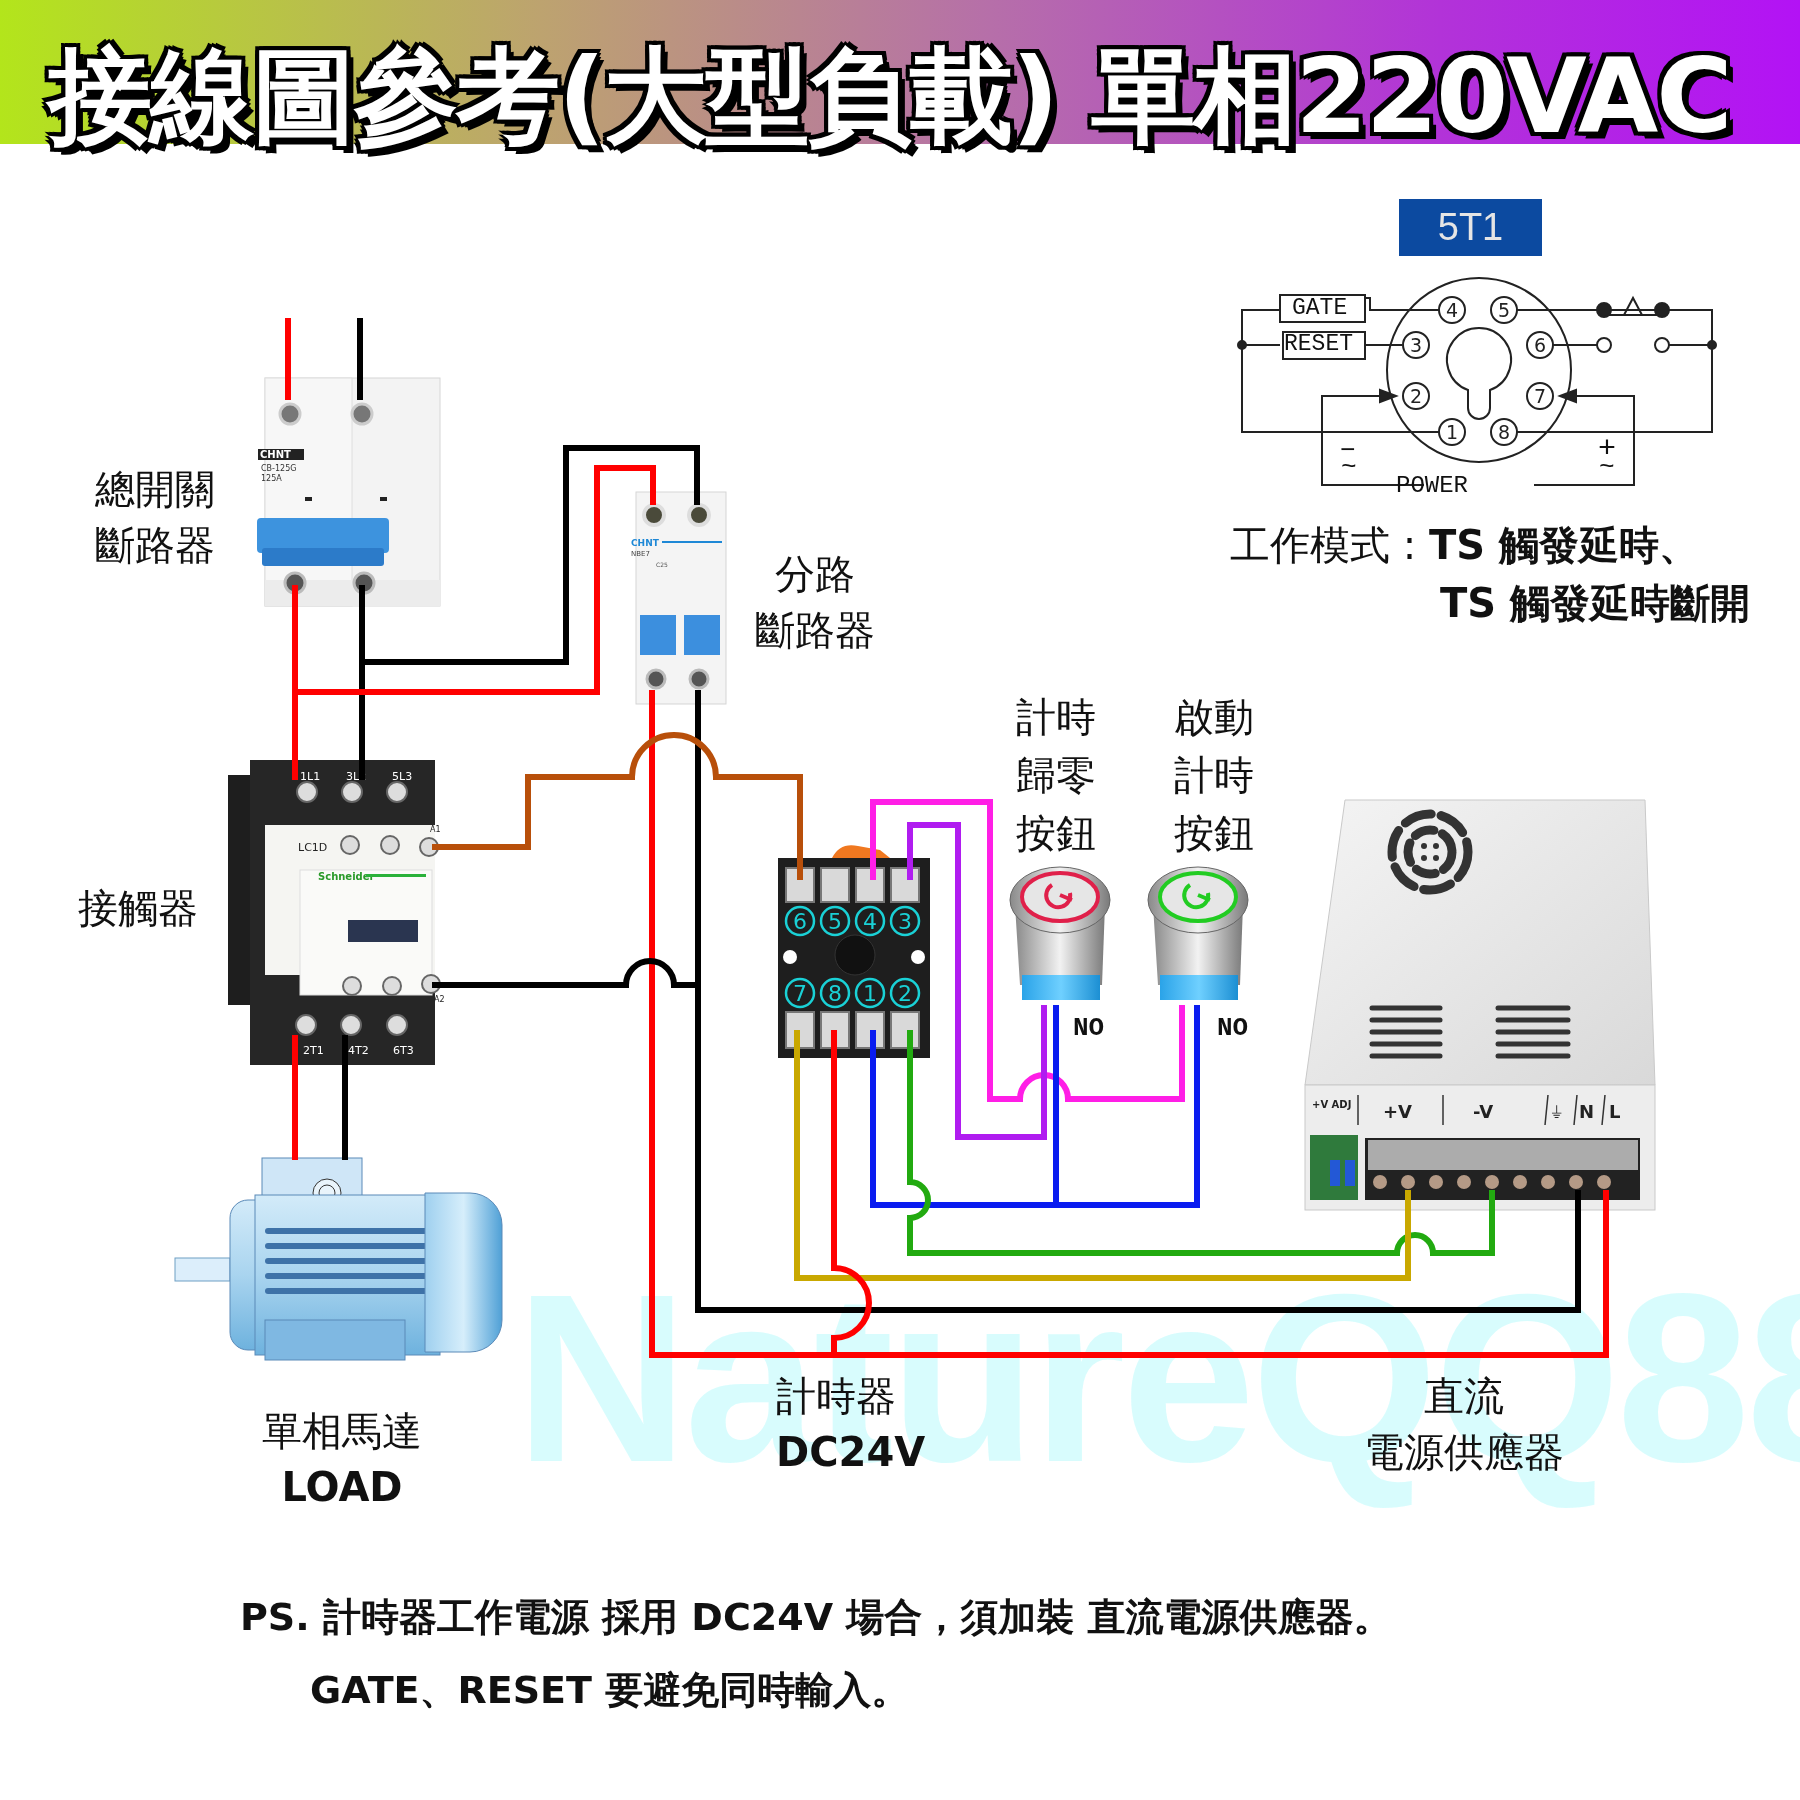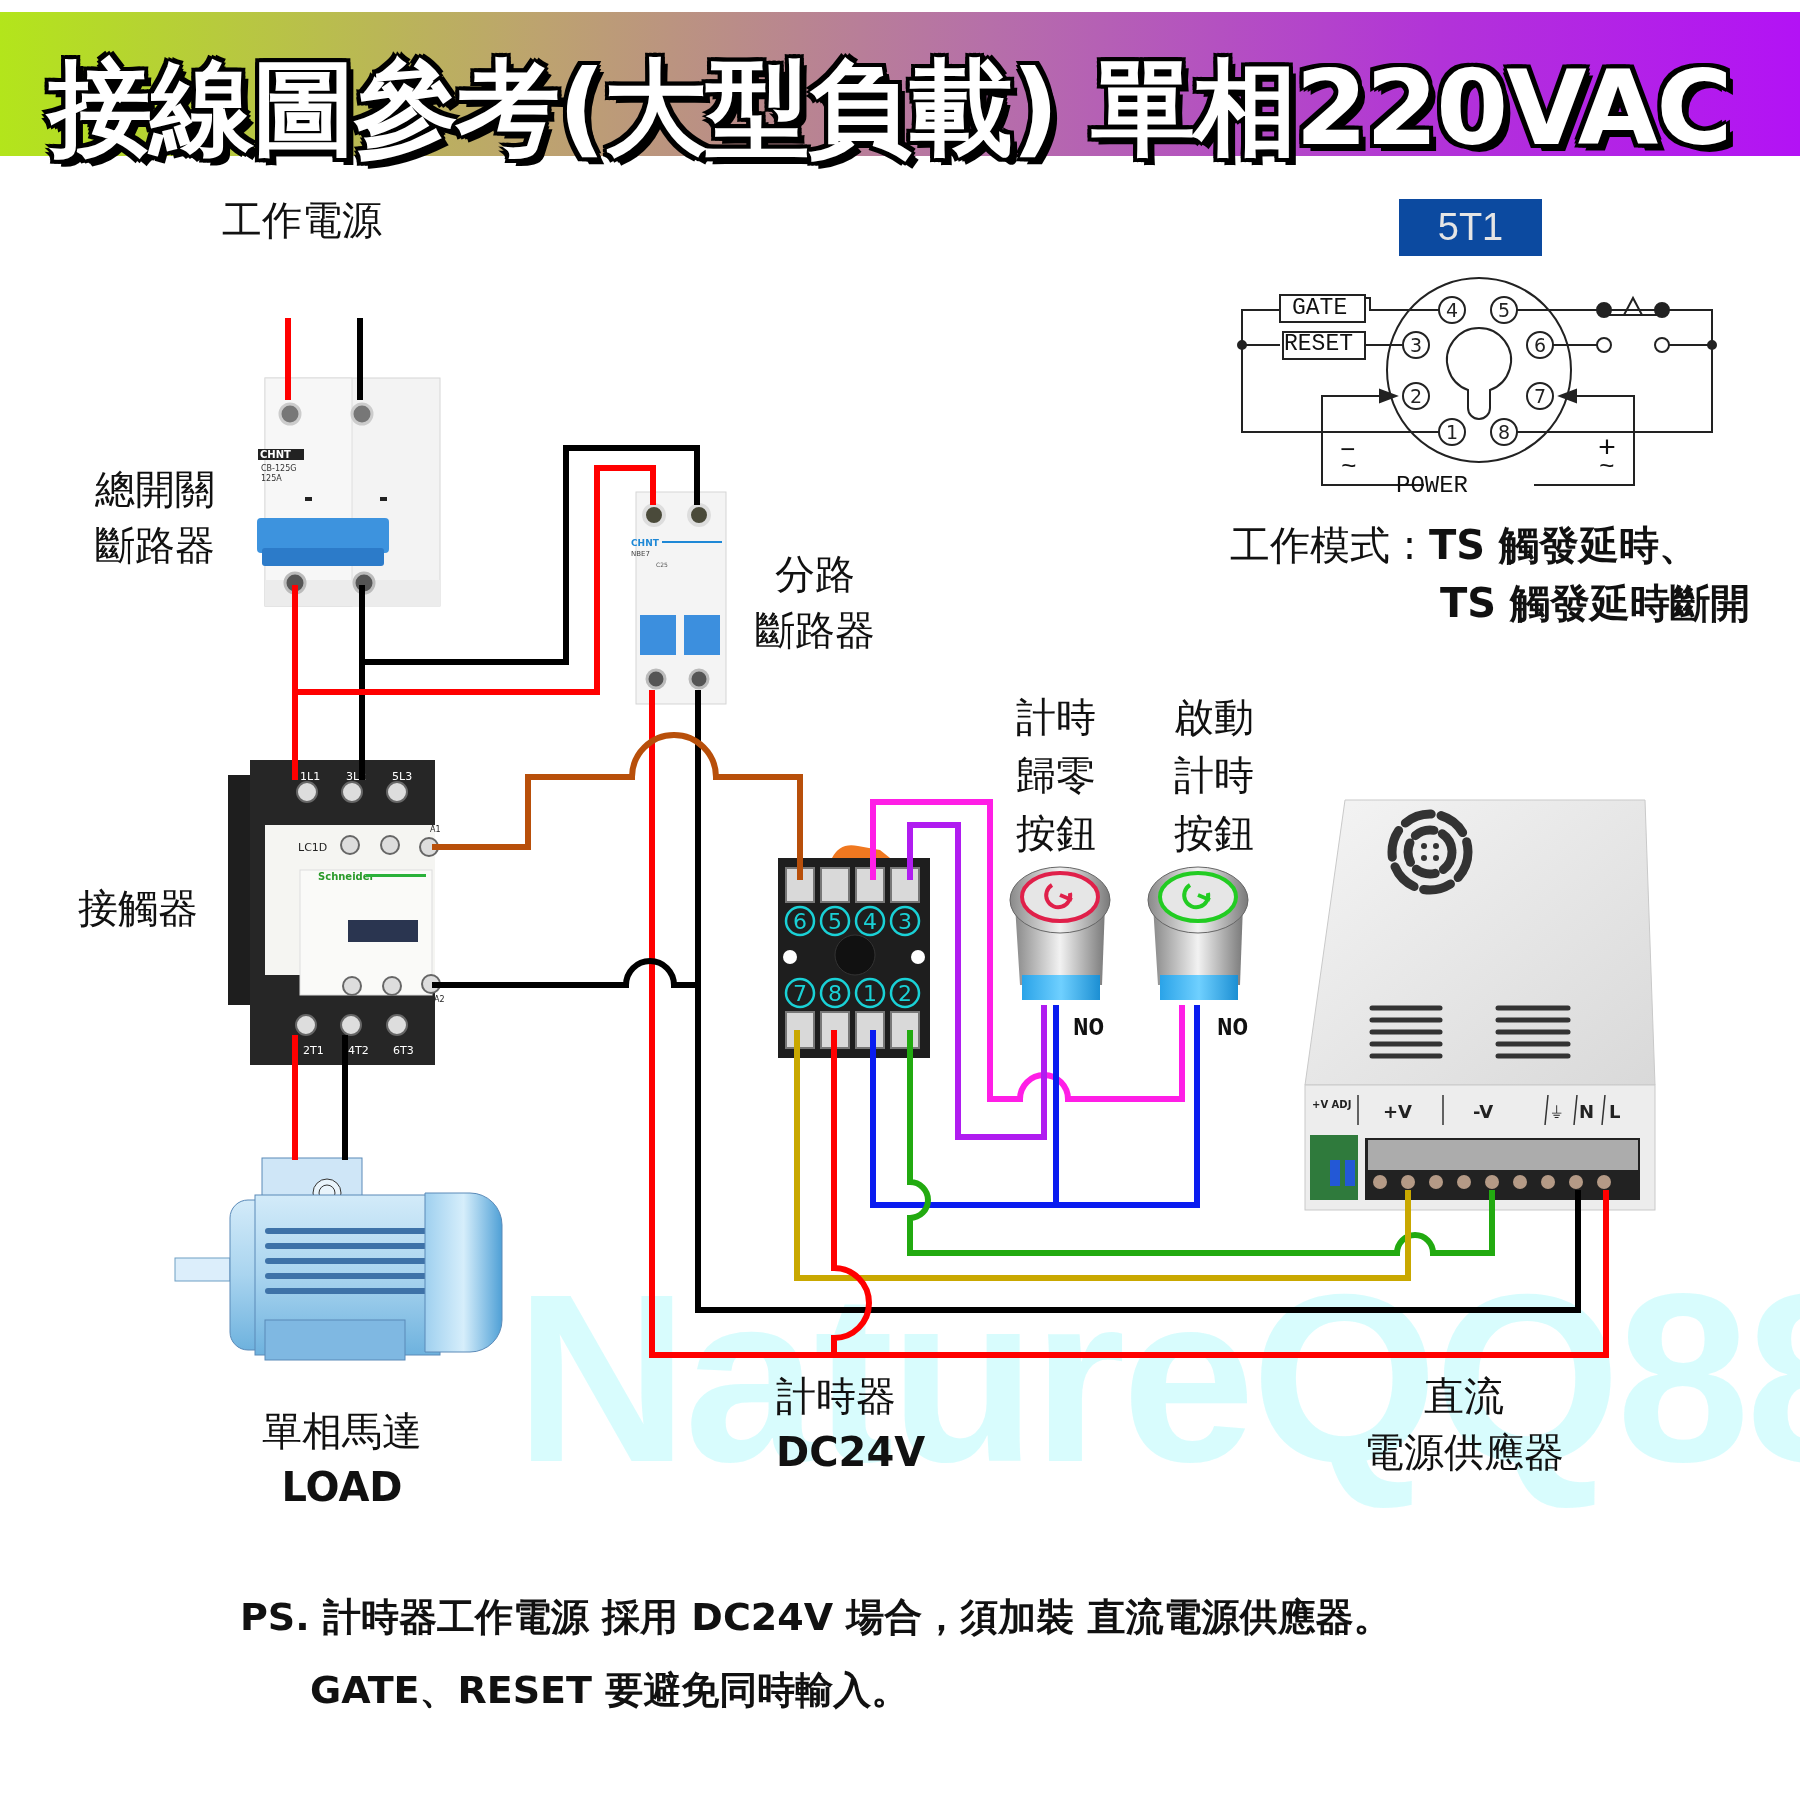--- a/index.html
+++ b/index.html
@@ -1,17 +1,17 @@
 <!DOCTYPE html>
 <html><head>
 <meta charset="utf-8">
 <style>
   html,body{margin:0;padding:0;background:#fff;}
   body{width:1800px;height:1800px;position:relative;overflow:hidden;font-family:"DejaVu Sans","Liberation Sans",sans-serif;color:#111;}
-  .banner{position:absolute;left:0;top:12px;width:1800px;height:144px;background:linear-gradient(90deg,#b3e51b 0%,#bda36f 30%,#b66fa9 55%,#b233d8 80%,#b312f5 100%);}
+  .banner{position:absolute;left:0;top:0;width:1800px;height:144px;background:linear-gradient(90deg,#b3e51b 0%,#bda36f 30%,#b66fa9 55%,#b233d8 80%,#b312f5 100%);}
   .banner-title{position:absolute;left:48px;top:28px;font-size:104px;font-weight:bold;color:#fff;letter-spacing:-2px;white-space:nowrap;
     text-shadow:-4px -4px 0 #000,4px -4px 0 #000,-4px 4px 0 #000,4px 4px 0 #000,0 4px 0 #000,0 -4px 0 #000,4px 0 0 #000,-4px 0 0 #000,7px 7px 0 #000;}
   .lbl{position:absolute;font-size:40px;line-height:56px;white-space:nowrap;text-align:center;}
   .lbl-b{font-weight:bold;}
   .stack span{display:block;}
   svg.main{position:absolute;left:0;top:0;}
   .watermark{position:absolute;left:515px;top:1240px;font-size:240px;font-weight:bold;color:#cffcfd;opacity:.8;letter-spacing:-4px;white-space:nowrap;font-family:"Liberation Sans",sans-serif;}
   .note{position:absolute;font-size:38px;font-weight:bold;white-space:nowrap;}
   .tag-5t1{position:absolute;left:1399px;top:199px;width:143px;height:57px;background:#0c4aa0;color:#e5e5e5;font-size:38px;text-align:center;line-height:57px;font-family:"Liberation Sans",sans-serif;}
   .no{position:absolute;font-size:26px;font-weight:bold;font-family:Liberation Mono, monospace;}
@@ -328,21 +328,20 @@
 <div class="tag-5t1">5T1</div>
 <div class="no" style="left:1292px;top:295px;font-size:23px;font-weight:normal">GATE</div>
 <div class="no" style="left:1284px;top:331px;font-size:23px;font-weight:normal">RESET</div>
 <div class="no" style="left:1396px;top:472px;font-size:24px;font-weight:normal">POWER</div>
 <div class="no" style="left:1340px;top:436px;font-size:26px;font-weight:normal">−</div>
 <div class="no" style="left:1598px;top:432px;font-size:30px;font-weight:normal">+</div>
 <div class="no" style="left:1341px;top:452px;font-size:26px;font-weight:normal">~</div>
 <div class="no" style="left:1599px;top:452px;font-size:26px;font-weight:normal">~</div>
 
 <div class="lbl stack" style="left:222px;top:192px;">
-  <span>工作電源</span>
 </div>
 <div class="lbl stack" style="left:95px;top:455px;margin-top:6px;">
   <span>總開關</span>
   <span>斷路器</span>
 </div>
 <div class="lbl stack" style="left:755px;top:510px;margin-top:36px;">
   <span>分路</span>
   <span>斷路器</span>
 </div>
 <div class="lbl" style="left:78px;top:880px;">接觸器</div>

